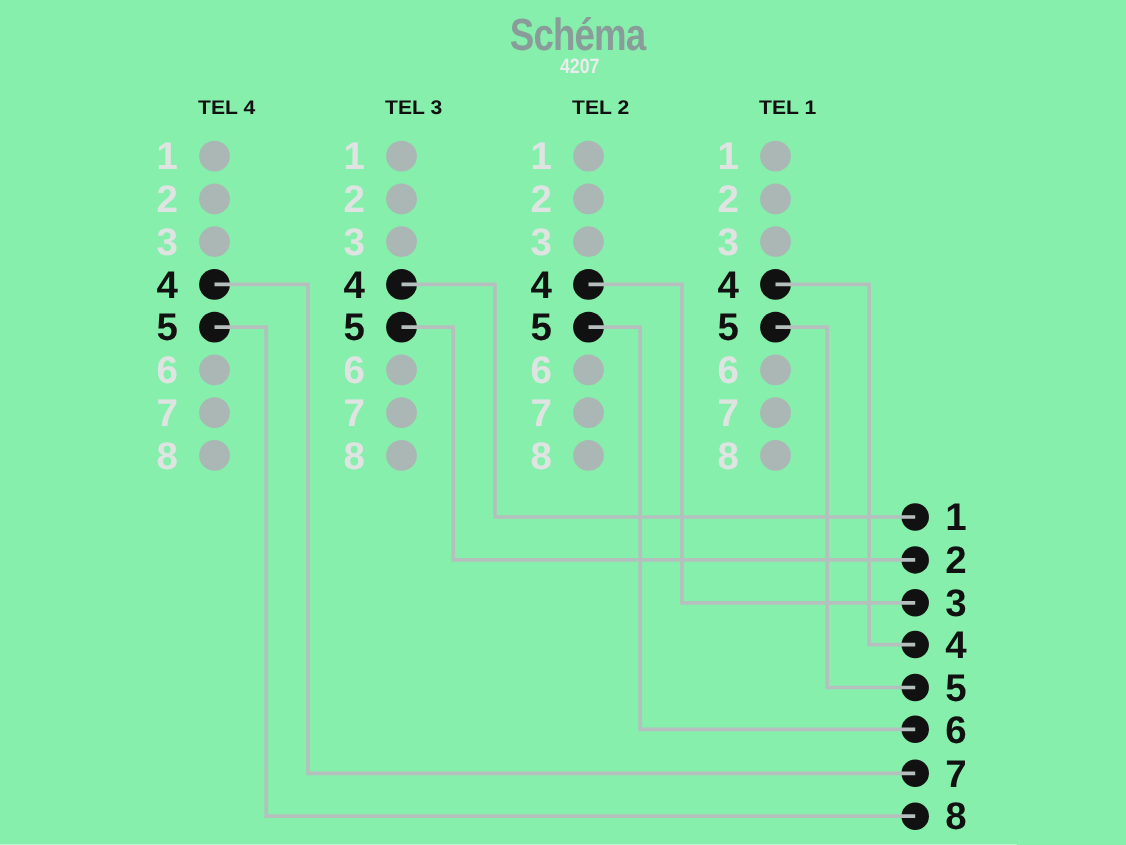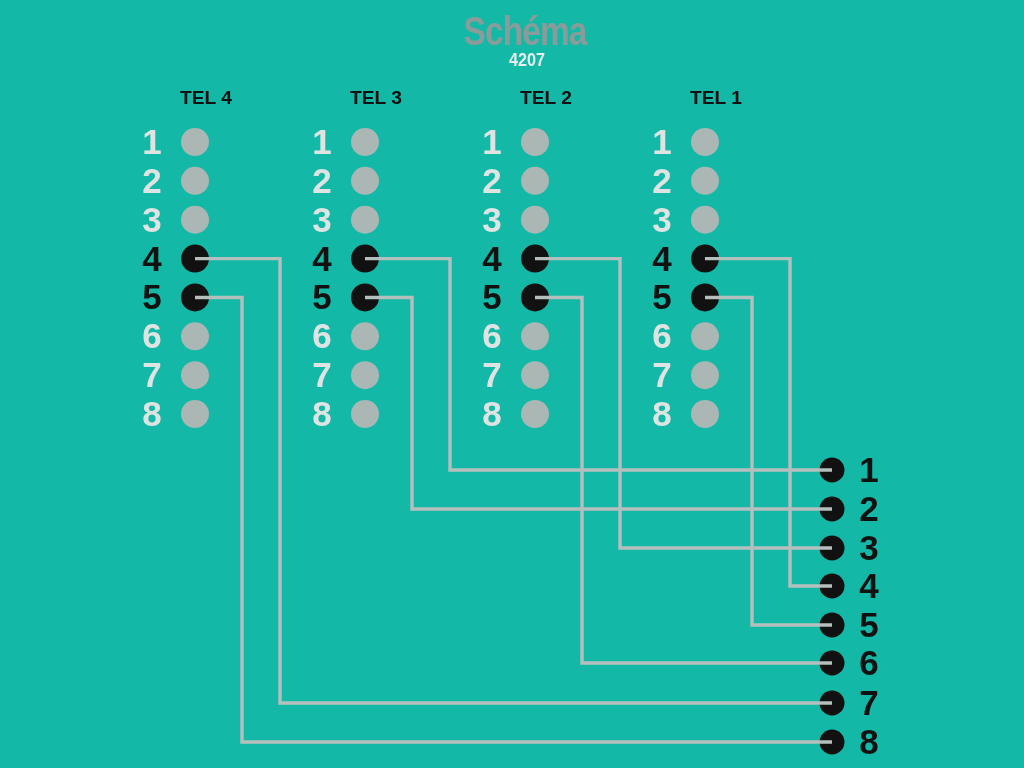--- a/index.html
+++ b/index.html
@@ -1,19 +1,19 @@
 <!DOCTYPE html>
 <html><head>
 <meta charset="utf-8">
 <style>
   html, body { margin: 0; padding: 0; background: #ffffff; }
   .page {
     position: relative;
     width: 1024px; height: 768px;
-    background: #14b8a6;
+    background: #86efac;
     overflow: hidden;
   }
   svg text {
     font-family: "Liberation Sans", sans-serif;
     font-weight: 700;
   }
   .title-text    { font-size: 41px; letter-spacing: -1px; }
   .subtitle-text { font-size: 19px; }
   .header-text   { font-size: 18px; }
   .pin-num       { font-size: 35px; }

